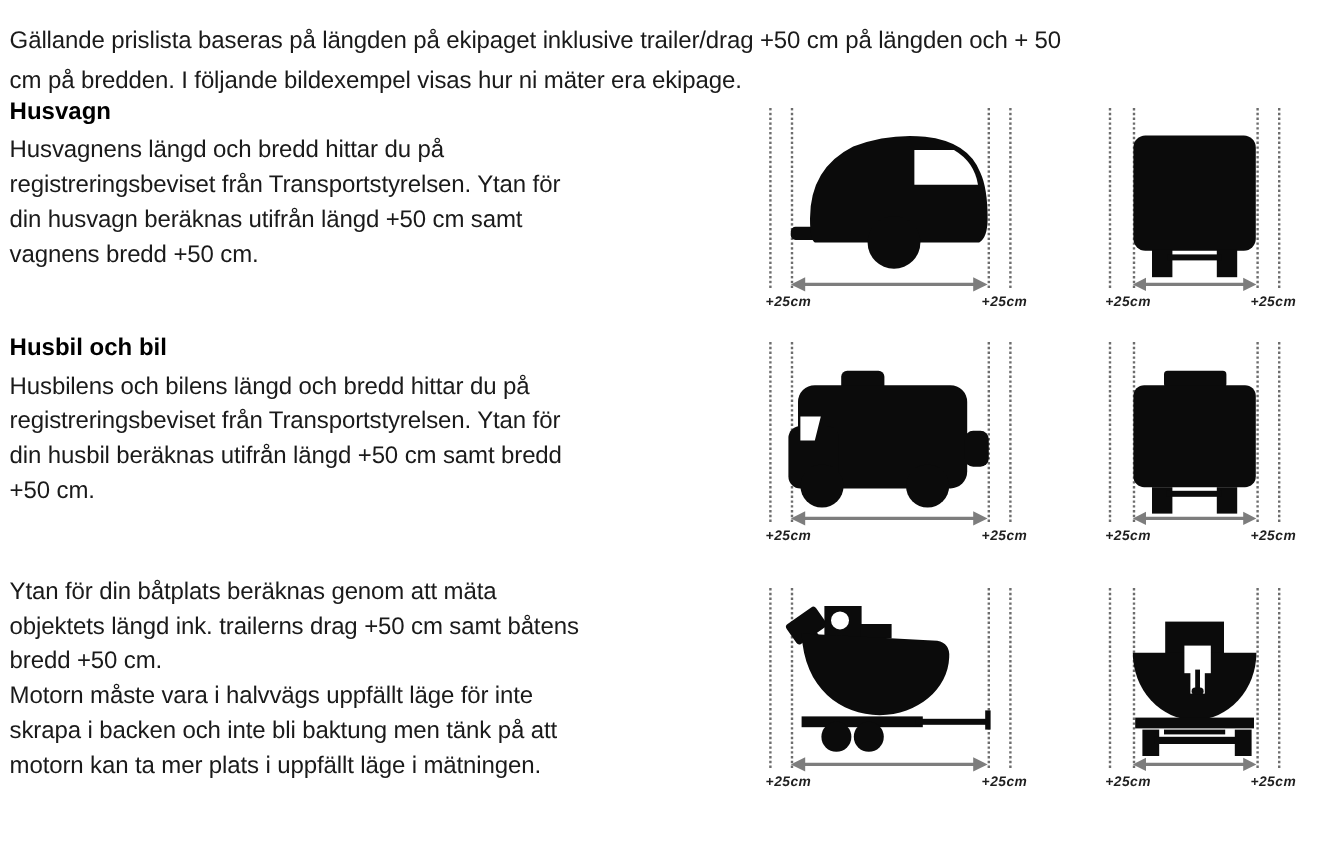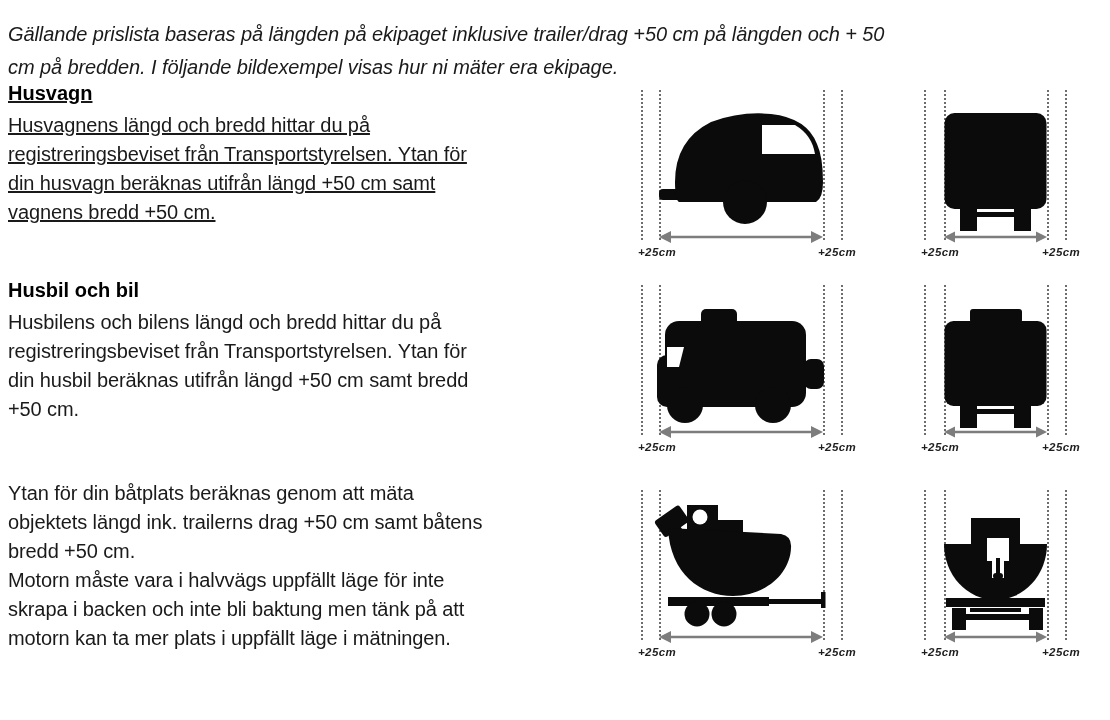--- a/index.html
+++ b/index.html
@@ -6,24 +6,23 @@
   body {
     width:1110px; height:720px; position:relative; overflow:hidden;
     background:#ffffff;
     font-family:"Liberation Sans", sans-serif;
     color:#1a1a1a;
   }
   .intro {
     position:absolute; left:8px; top:-2px; width:1090px;
     font-size:20px; line-height:33px; white-space:pre-line;
     letter-spacing:-0.1px;
-    font-style:italic;
   }
   .section { position:absolute; left:8px; width:600px; }
-  .sec1 { top:82px;text-decoration:underline; } .sec2 { top:279px; } .sec3 { top:479px; }
+  .sec1 { top:82px; } .sec2 { top:279px; } .sec3 { top:479px; }
   .sec-title { font-size:20px; font-weight:700; color:#000; margin:0 0 6px 0; }
   .sec-body { font-size:20px; line-height:29px; white-space:pre-line; letter-spacing:-0.1px; }
 
   
   .fig { position:absolute; height:180px; }
   .fig-side { left:631px; width:222px; }
   .fig-rear { left:914px; width:166px; }
   .row1 { top:90px; } .row2 { top:285px; } .row3 { top:490px; }
   .dash { position:absolute; top:0; height:150px; width:0; border-left:2.4px dotted #6d6d6d; }
   .fig-side .d1{left:10px;} .fig-side .d2{left:28px;} .fig-side .d3{left:192px;} .fig-side .d4{left:210px;}

